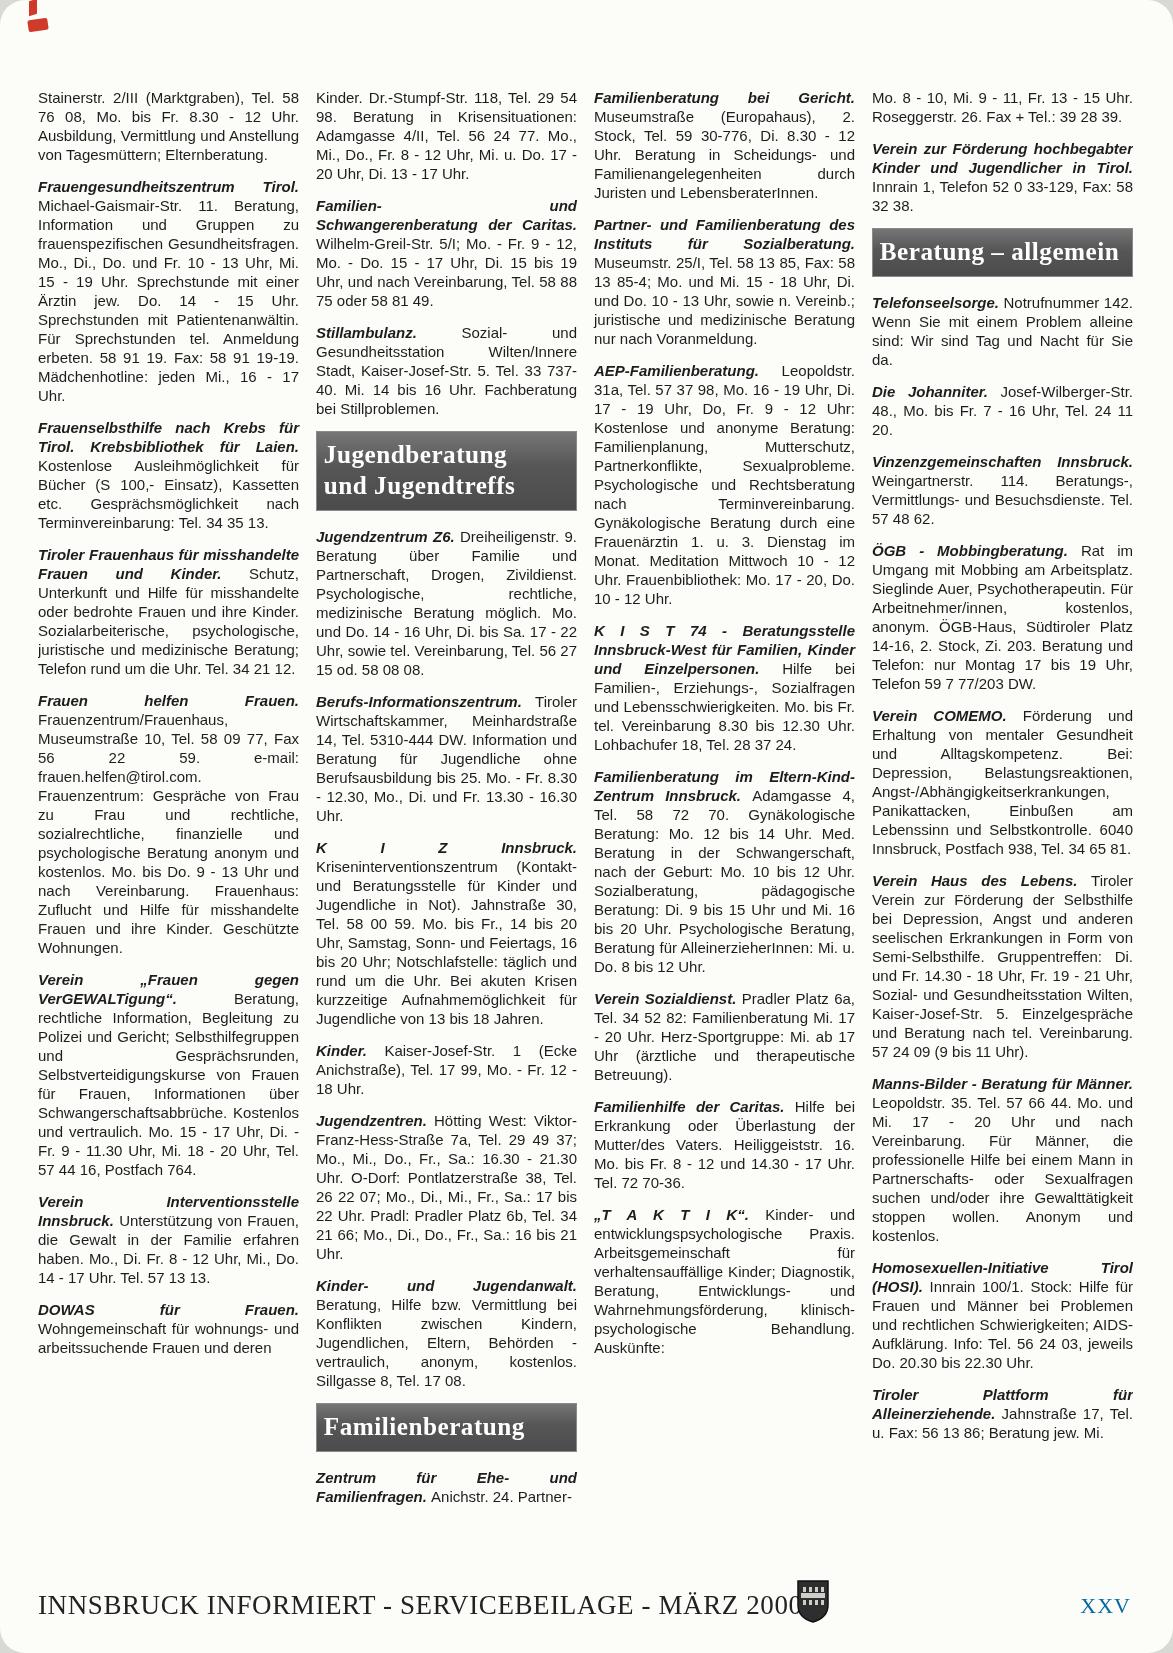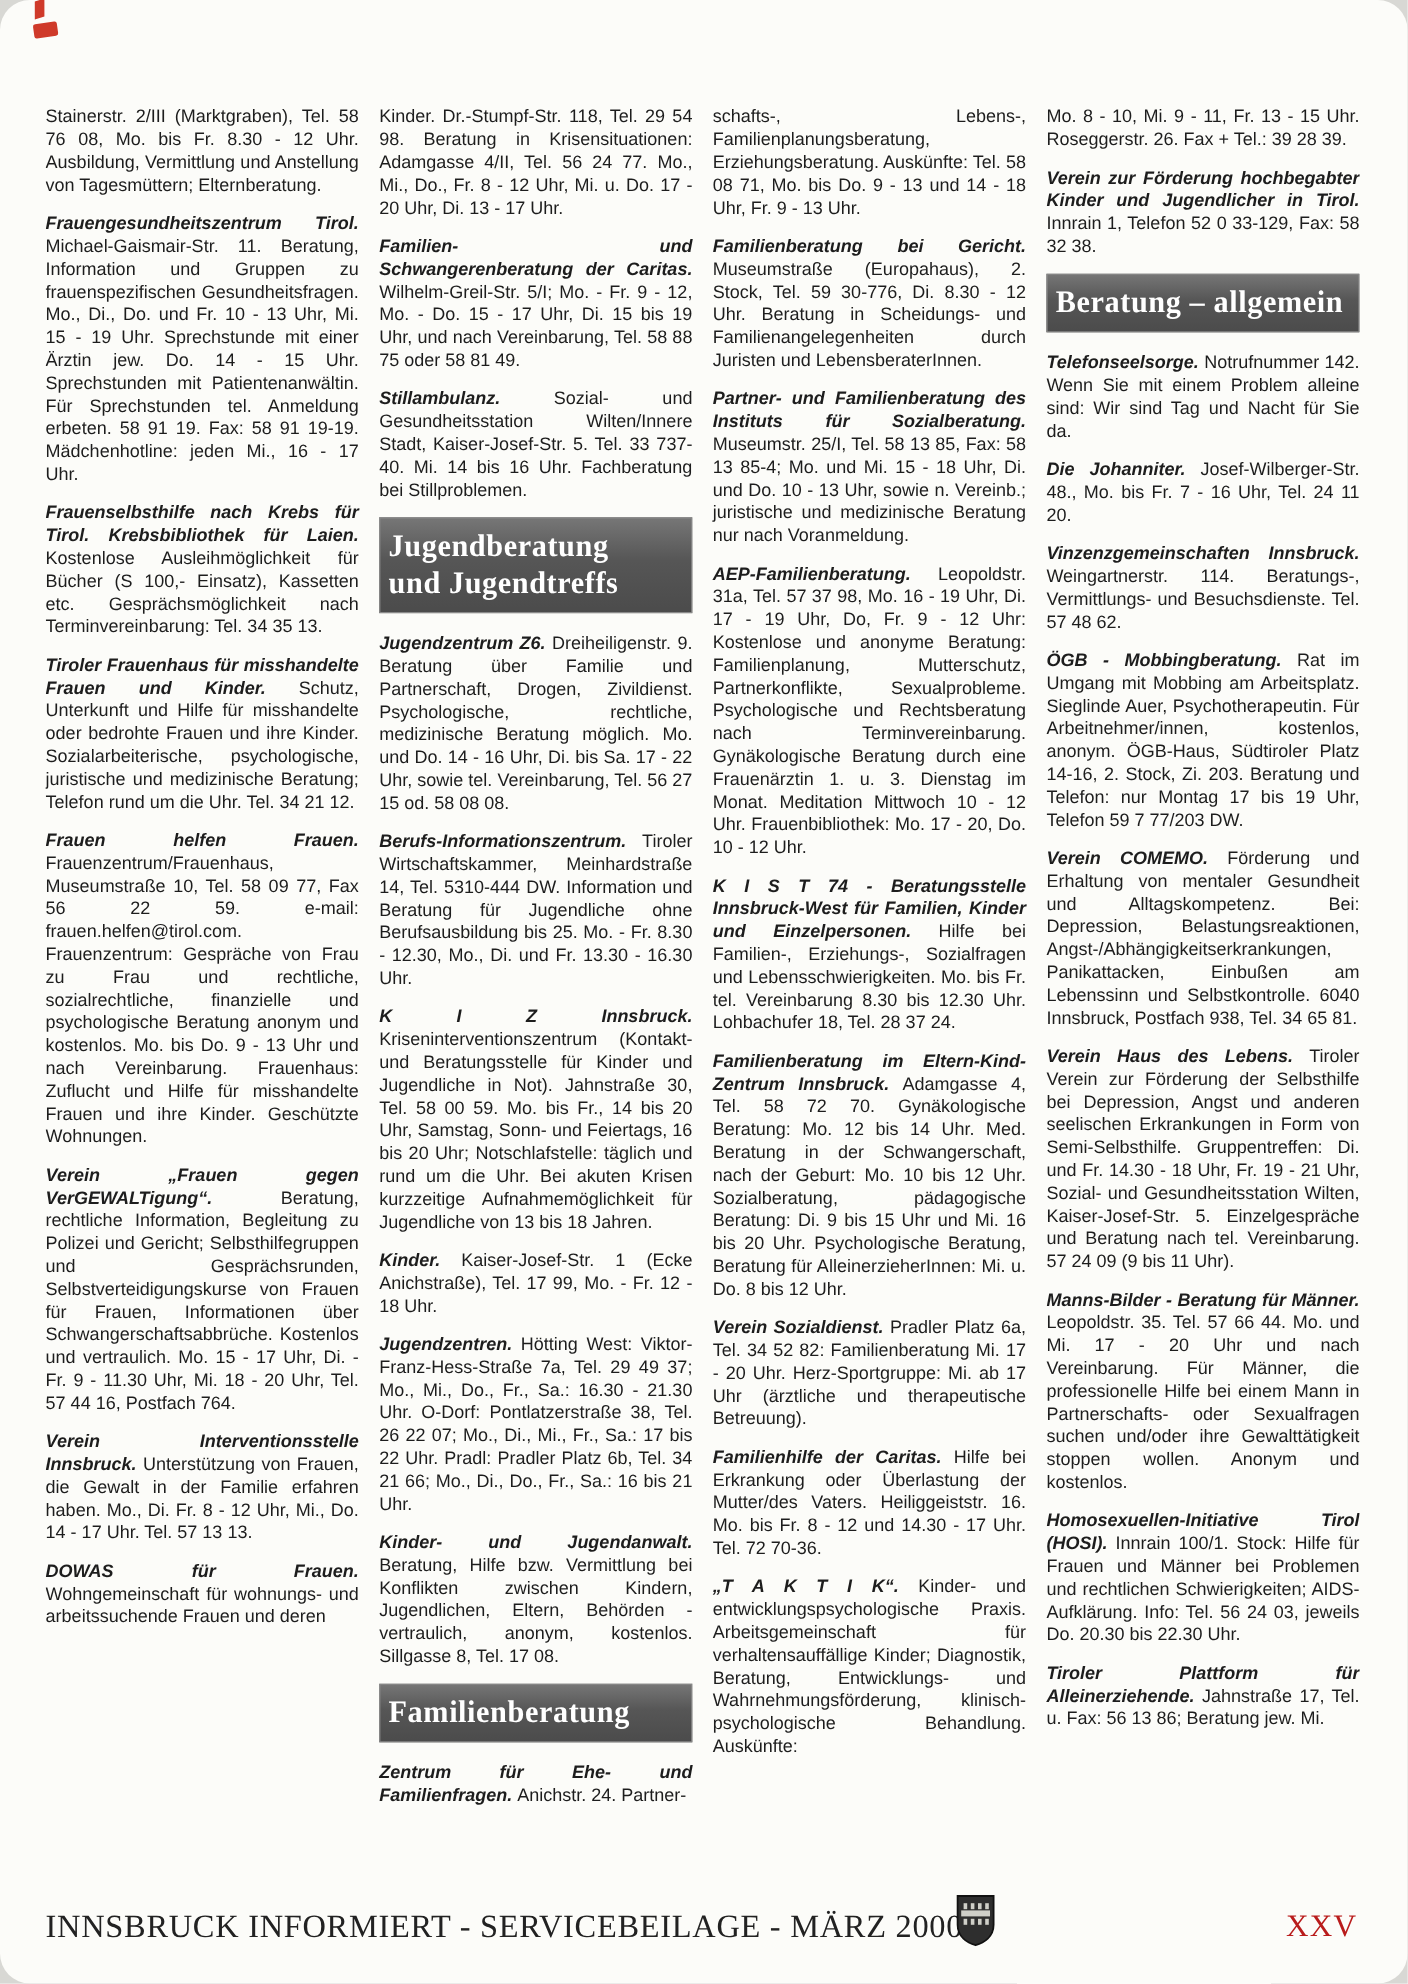--- a/index.html
+++ b/index.html
@@ -33,31 +33,31 @@
   .banner{
     background:linear-gradient(180deg,#777 0%,#565656 45%,#4b4b4b 100%);
     color:#fff;
     padding:8px 4px 10px;margin:8px 0 16px;
     font-family:Liberation Serif, serif;font-weight:bold;
     box-shadow:0 0 0 1px #8a8a8a inset;
   }
   .banner-line{font-size:26px;line-height:31px;letter-spacing:.5px;transform:scaleX(.97);}
   .footer{
     position:absolute;left:38px;right:42px;bottom:32px;
-    display:flex;align-items:flex-start;
+    display:flex;align-items:center;
   }
   .footer-title{
     font-family:"Liberation Serif", serif;
     font-size:27px;letter-spacing:.6px;color:#222;white-space:nowrap;
   }
   .crest{position:absolute;left:758px;bottom:-6px;}
   .page-number{
     margin-left:auto;
     font-family:"Liberation Serif", serif;
-    font-size:26px;letter-spacing:1px;color:#b91c1c;
+    font-size:22px;letter-spacing:1px;color:#0369a1;
   }
 </style>
 </head>
 <body>
 
 <div class="page">
   <div class="print-mark m1"></div>
   <div class="print-mark m2"></div>
 
   <div class="columns">
@@ -84,21 +84,20 @@
         <p class="entry"><span class="entry-title">K I Z Innsbruck.</span><span class="entry-body">Kriseninterventionszentrum (Kontakt- und Beratungsstelle für Kinder und Jugendliche in Not). Jahnstraße 30, Tel. 58 00 59. Mo. bis Fr., 14 bis 20 Uhr, Samstag, Sonn- und Feiertags, 16 bis 20 Uhr; Notschlafstelle: täglich und rund um die Uhr. Bei akuten Krisen kurzzeitige Aufnahmemöglichkeit für Jugendliche von 13 bis 18 Jahren.</span></p>
         <p class="entry"><span class="entry-title">Kinder.</span><span class="entry-body">Kaiser-Josef-Str. 1 (Ecke Anichstraße), Tel. 17 99, Mo. - Fr. 12 - 18 Uhr.</span></p>
         <p class="entry"><span class="entry-title">Jugendzentren.</span><span class="entry-body">Hötting West: Viktor-Franz-Hess-Straße 7a, Tel. 29 49 37; Mo., Mi., Do., Fr., Sa.: 16.30 - 21.30 Uhr. O-Dorf: Pontlatzerstraße 38, Tel. 26 22 07; Mo., Di., Mi., Fr., Sa.: 17 bis 22 Uhr. Pradl: Pradler Platz 6b, Tel. 34 21 66; Mo., Di., Do., Fr., Sa.: 16 bis 21 Uhr.</span></p>
         <p class="entry"><span class="entry-title">Kinder- und Jugendanwalt.</span><span class="entry-body">Beratung, Hilfe bzw. Vermittlung bei Konflikten zwischen Kindern, Jugendlichen, Eltern, Behörden - vertraulich, anonym, kostenlos. Sillgasse 8, Tel. 17 08.</span></p>
         <div class="banner">
           <div class="banner-line">Familienberatung</div>
         </div>
         <p class="entry"><span class="entry-title">Zentrum für Ehe- und Familienfragen.</span><span class="entry-body">Anichstr. 24. Partner-</span></p>
       </div>
       <div class="col">
-        <p class="entry"><span class="entry-body">schafts-, Lebens-, Familienplanungsberatung, Erziehungsberatung. Auskünfte: Tel. 58 08 71, Mo. bis Do. 9 - 13 und 14 - 18 Uhr, Fr. 9 - 13 Uhr.</span></p>
         <p class="entry"><span class="entry-title">Familienberatung bei Gericht.</span><span class="entry-body">Museumstraße (Europahaus), 2. Stock, Tel. 59 30-776, Di. 8.30 - 12 Uhr. Beratung in Scheidungs- und Familienangelegenheiten durch Juristen und LebensberaterInnen.</span></p>
         <p class="entry"><span class="entry-title">Partner- und Familienberatung des Instituts für Sozialberatung.</span><span class="entry-body">Museumstr. 25/I, Tel. 58 13 85, Fax: 58 13 85-4; Mo. und Mi. 15 - 18 Uhr, Di. und Do. 10 - 13 Uhr, sowie n. Vereinb.; juristische und medizinische Beratung nur nach Voranmeldung.</span></p>
         <p class="entry"><span class="entry-title">AEP-Familienberatung.</span><span class="entry-body">Leopoldstr. 31a, Tel. 57 37 98, Mo. 16 - 19 Uhr, Di. 17 - 19 Uhr, Do, Fr. 9 - 12 Uhr: Kostenlose und anonyme Beratung: Familienplanung, Mutterschutz, Partnerkonflikte, Sexualprobleme. Psychologische und Rechtsberatung nach Terminvereinbarung. Gynäkologische Beratung durch eine Frauenärztin 1. u. 3. Dienstag im Monat. Meditation Mittwoch 10 - 12 Uhr. Frauenbibliothek: Mo. 17 - 20, Do. 10 - 12 Uhr.</span></p>
         <p class="entry"><span class="entry-title">K I S T 74 - Beratungsstelle Innsbruck-West für Familien, Kinder und Einzelpersonen.</span><span class="entry-body">Hilfe bei Familien-, Erziehungs-, Sozialfragen und Lebensschwierigkeiten. Mo. bis Fr. tel. Vereinbarung 8.30 bis 12.30 Uhr. Lohbachufer 18, Tel. 28 37 24.</span></p>
         <p class="entry"><span class="entry-title">Familienberatung im Eltern-Kind-Zentrum Innsbruck.</span><span class="entry-body">Adamgasse 4, Tel. 58 72 70. Gynäkologische Beratung: Mo. 12 bis 14 Uhr. Med. Beratung in der Schwangerschaft, nach der Geburt: Mo. 10 bis 12 Uhr. Sozialberatung, pädagogische Beratung: Di. 9 bis 15 Uhr und Mi. 16 bis 20 Uhr. Psychologische Beratung, Beratung für AlleinerzieherInnen: Mi. u. Do. 8 bis 12 Uhr.</span></p>
         <p class="entry"><span class="entry-title">Verein Sozialdienst.</span><span class="entry-body">Pradler Platz 6a, Tel. 34 52 82: Familienberatung Mi. 17 - 20 Uhr. Herz-Sportgruppe: Mi. ab 17 Uhr (ärztliche und therapeutische Betreuung).</span></p>
         <p class="entry"><span class="entry-title">Familienhilfe der Caritas.</span><span class="entry-body">Hilfe bei Erkrankung oder Überlastung der Mutter/des Vaters. Heiliggeiststr. 16. Mo. bis Fr. 8 - 12 und 14.30 - 17 Uhr. Tel. 72 70-36.</span></p>
         <p class="entry"><span class="entry-title">„T A K T I K“.</span><span class="entry-body">Kinder- und entwicklungspsychologische Praxis. Arbeitsgemeinschaft für verhaltensauffällige Kinder; Diagnostik, Beratung, Entwicklungs- und Wahrnehmungsförderung, klinisch-psychologische Behandlung. Auskünfte:</span></p>
       </div>
       <div class="col">

